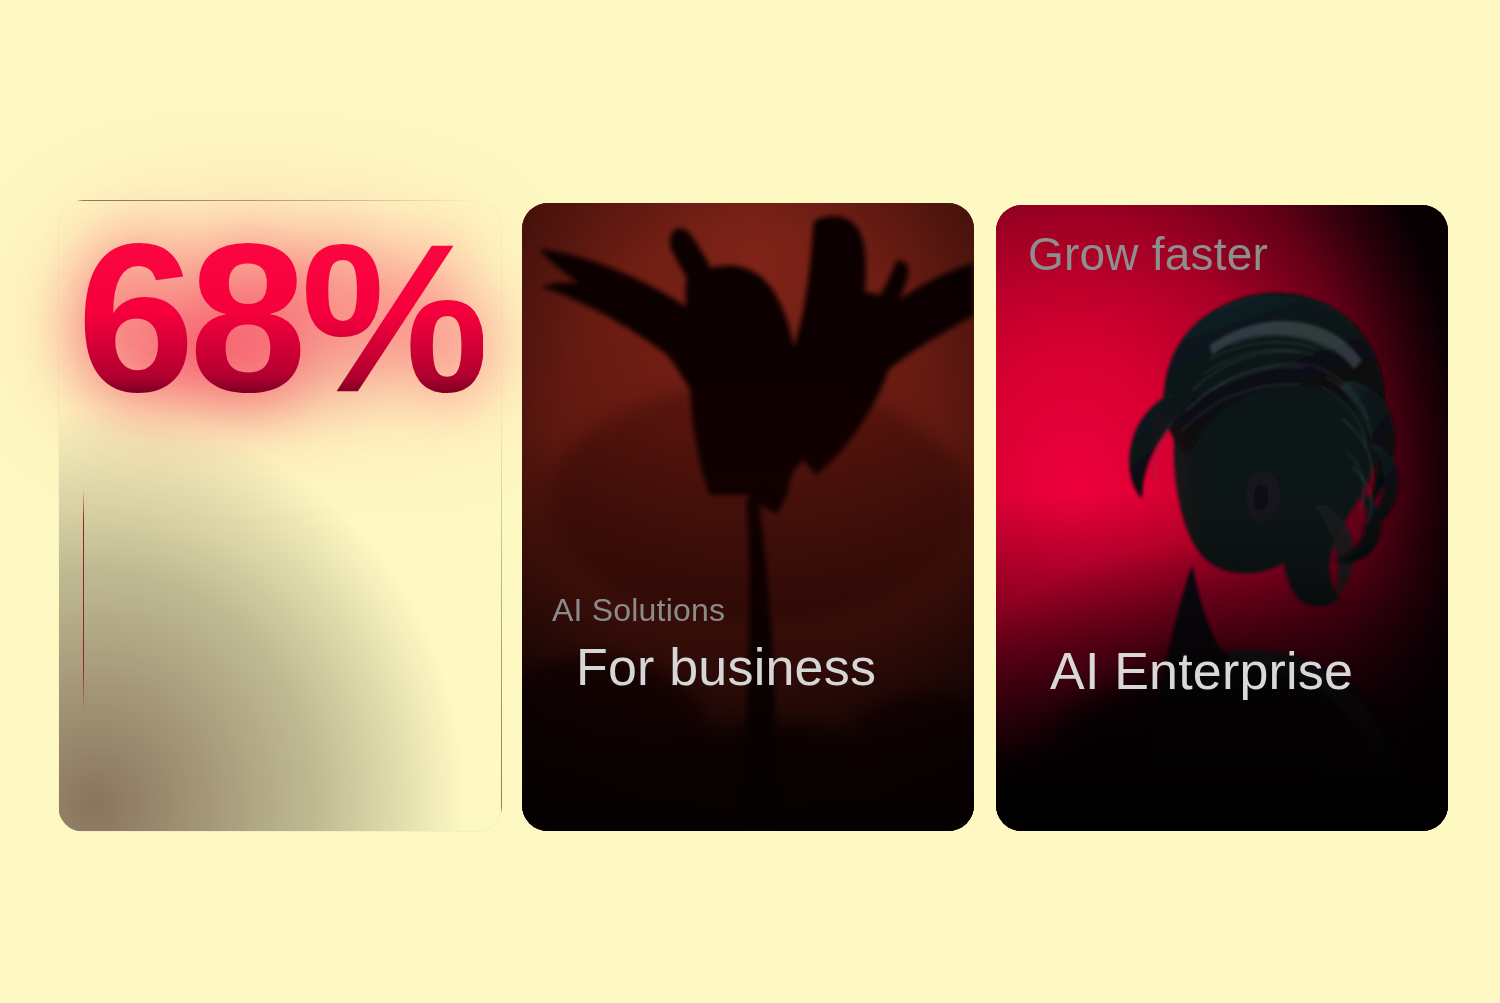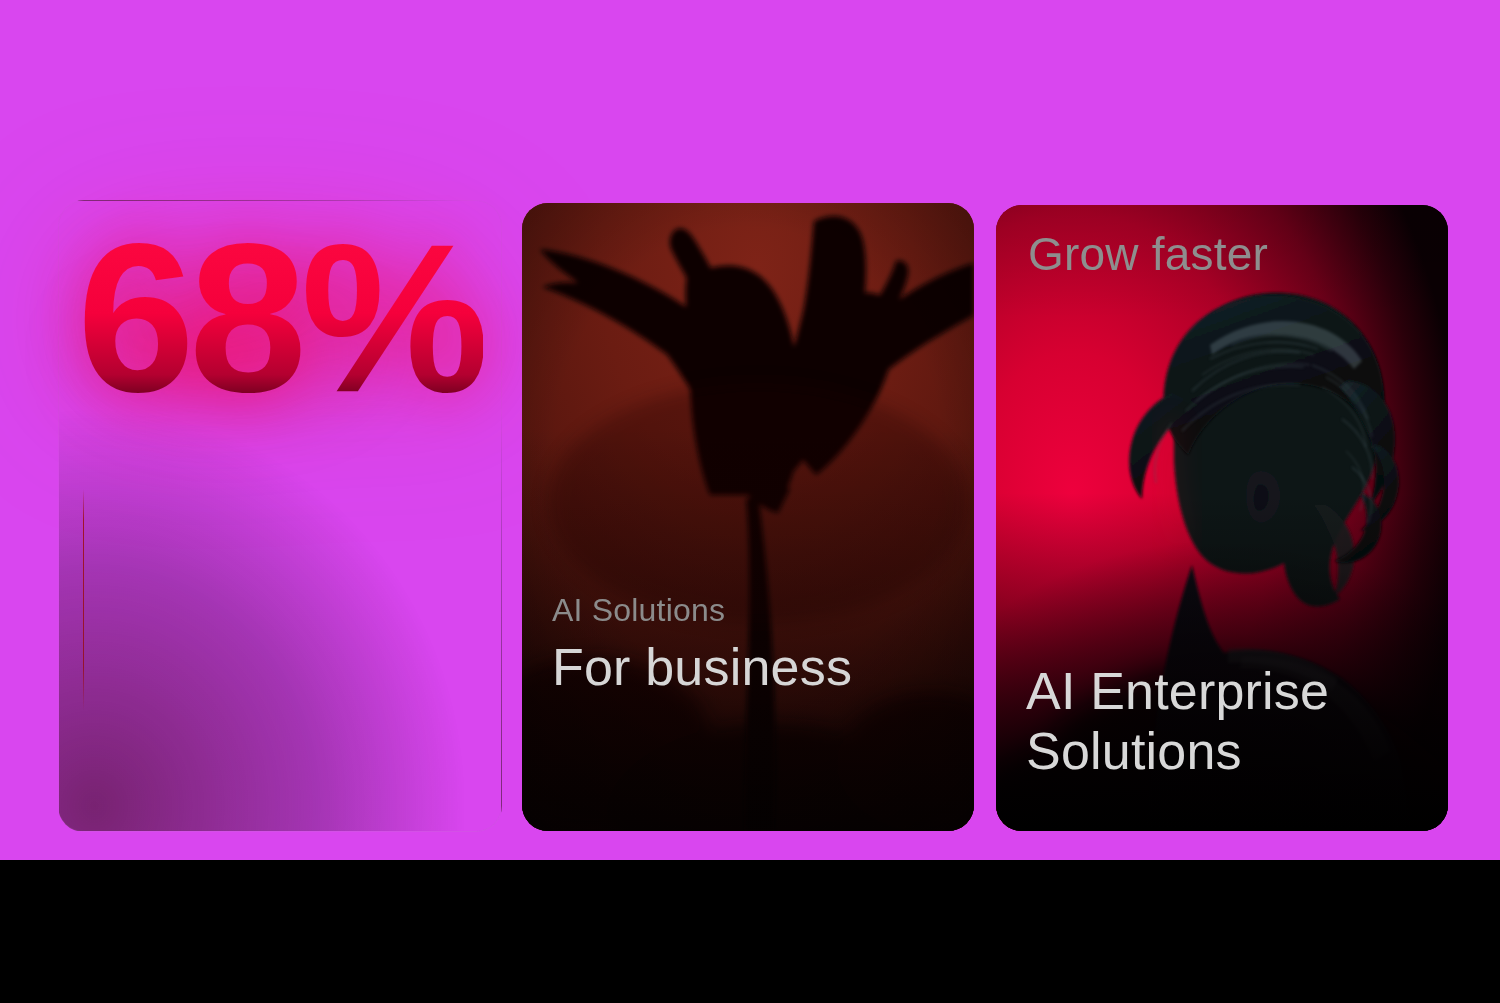--- a/index.html
+++ b/index.html
@@ -6,22 +6,22 @@
   html, body {
     width:1500px; height:1003px;
     background:#000;
     overflow:hidden;
     font-family:"Liberation Sans", sans-serif;
   }
 
   .stage {
     position:relative;
     width:1500px;
-    height:860px;
-    background:#d946ef;
+    height:1003px;
+    background:#fef9c3;
   }
 
   
   .stat-card {
     position:absolute;
     left:58px;  top:200px;
     width:444px; height:632px;
     border-radius:26px;
     background:radial-gradient(120% 90% at 8% 96%, rgba(40,6,10,0.55) 0%, rgba(8,2,3,0.25) 42%, rgba(0,0,0,0) 70%);
     border:1px solid rgba(150,150,150,0.055);
@@ -107,20 +107,21 @@
     font-weight:400;
     color:#8b8b8b;
     letter-spacing:0.2px;
   }
   .card-title {
     font-size:52px;
     line-height:60px;
     font-weight:400;
     color:#d6d6d6;
     letter-spacing:0.2px;
+    margin-left:24px;
   }
 
   
   #card-flower {
     left:522px; top:203px;
     width:452px; height:628px;
     background:
       radial-gradient(130% 95% at 52% 8%, #7a2016 0%, #6a1b12 28%, #51140d 58%, #2c0b07 82%, #140402 100%);
   }
   #card-flower .vignette {
@@ -146,21 +147,21 @@
     background:
       linear-gradient(180deg, rgba(0,0,0,0.10) 0%, rgba(0,0,0,0) 18%, rgba(0,0,0,0) 46%, rgba(6,0,2,0.55) 74%, rgba(2,0,1,0.92) 92%, #000 100%),
       radial-gradient(110% 70% at 50% 104%, rgba(0,0,0,0.95) 0%, rgba(0,0,0,0.5) 42%, rgba(0,0,0,0) 72%);
     z-index:4;
   }
   #card-portrait .eyebrow-top {
     position:absolute; left:32px; top:20px; right:36px;
     font-size:46px; line-height:58px; font-weight:400;
     color:#8e8e8e; z-index:6; letter-spacing:0.2px;
   }
-  #card-portrait .card-text { top:456px; }
+  #card-portrait .card-text { top:436px; }
   #card-portrait .card-title { color:#d8d8d8; }
 </style>
 </head>
 <body>
 
 <div class="stage">
 
   <div class="stat-card">
     <div class="stat-rule"></div>
 
@@ -392,17 +393,16 @@
       </defs>
       <rect width="452" height="626" filter="url(#gn2)" opacity="0.28"></rect>
     </svg>
 
     <div class="vignette"></div>
 
     <div class="eyebrow-top">Grow faster</div>
 
     <div class="card-text">
       <div class="card-title">AI Enterprise</div>
-      <div class="card-title">Solutions</div>
     </div>
   </div>
 
 </div>
 
 </body></html>

